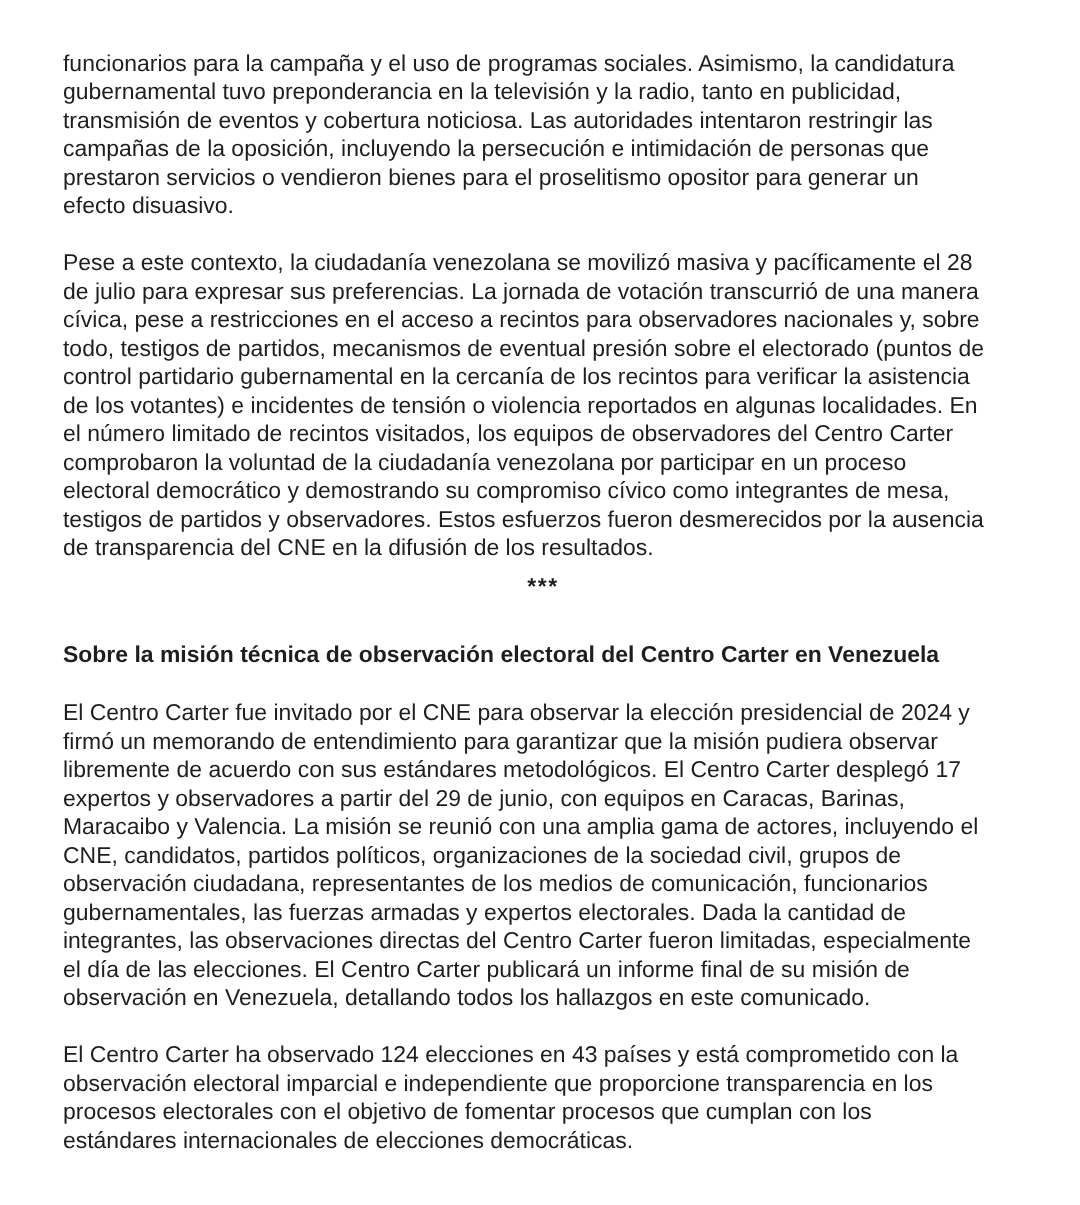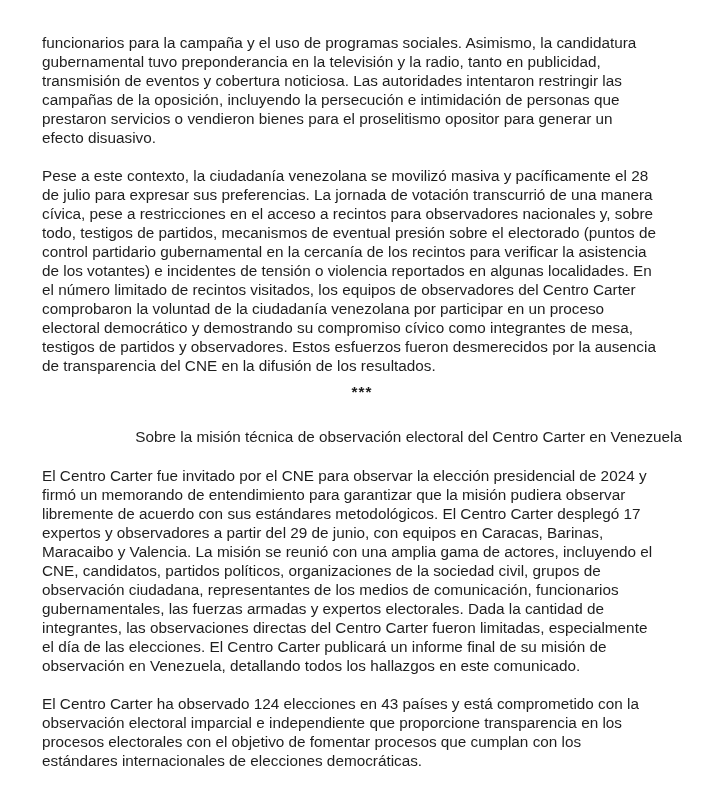--- a/index.html
+++ b/index.html
@@ -30,22 +30,22 @@
     font-size: 15.3px;
     line-height: 19px;
     text-align: center;
     font-weight: 700;
     letter-spacing: 1px;
   }
   .heading {
     margin: 0 0 19px 0;
     font-size: 15.3px;
     line-height: 20px;
-    font-weight: 400;
-    text-align: right;
+    font-weight: 700;
+    text-align: left;
     white-space: pre;
   }
 </style>
 </head>
 <body>
 
 <div class="page">
 
   <p class="para">funcionarios para la campaña y el uso de programas sociales. Asimismo, la candidatura
 gubernamental tuvo preponderancia en la televisión y la radio, tanto en publicidad,

